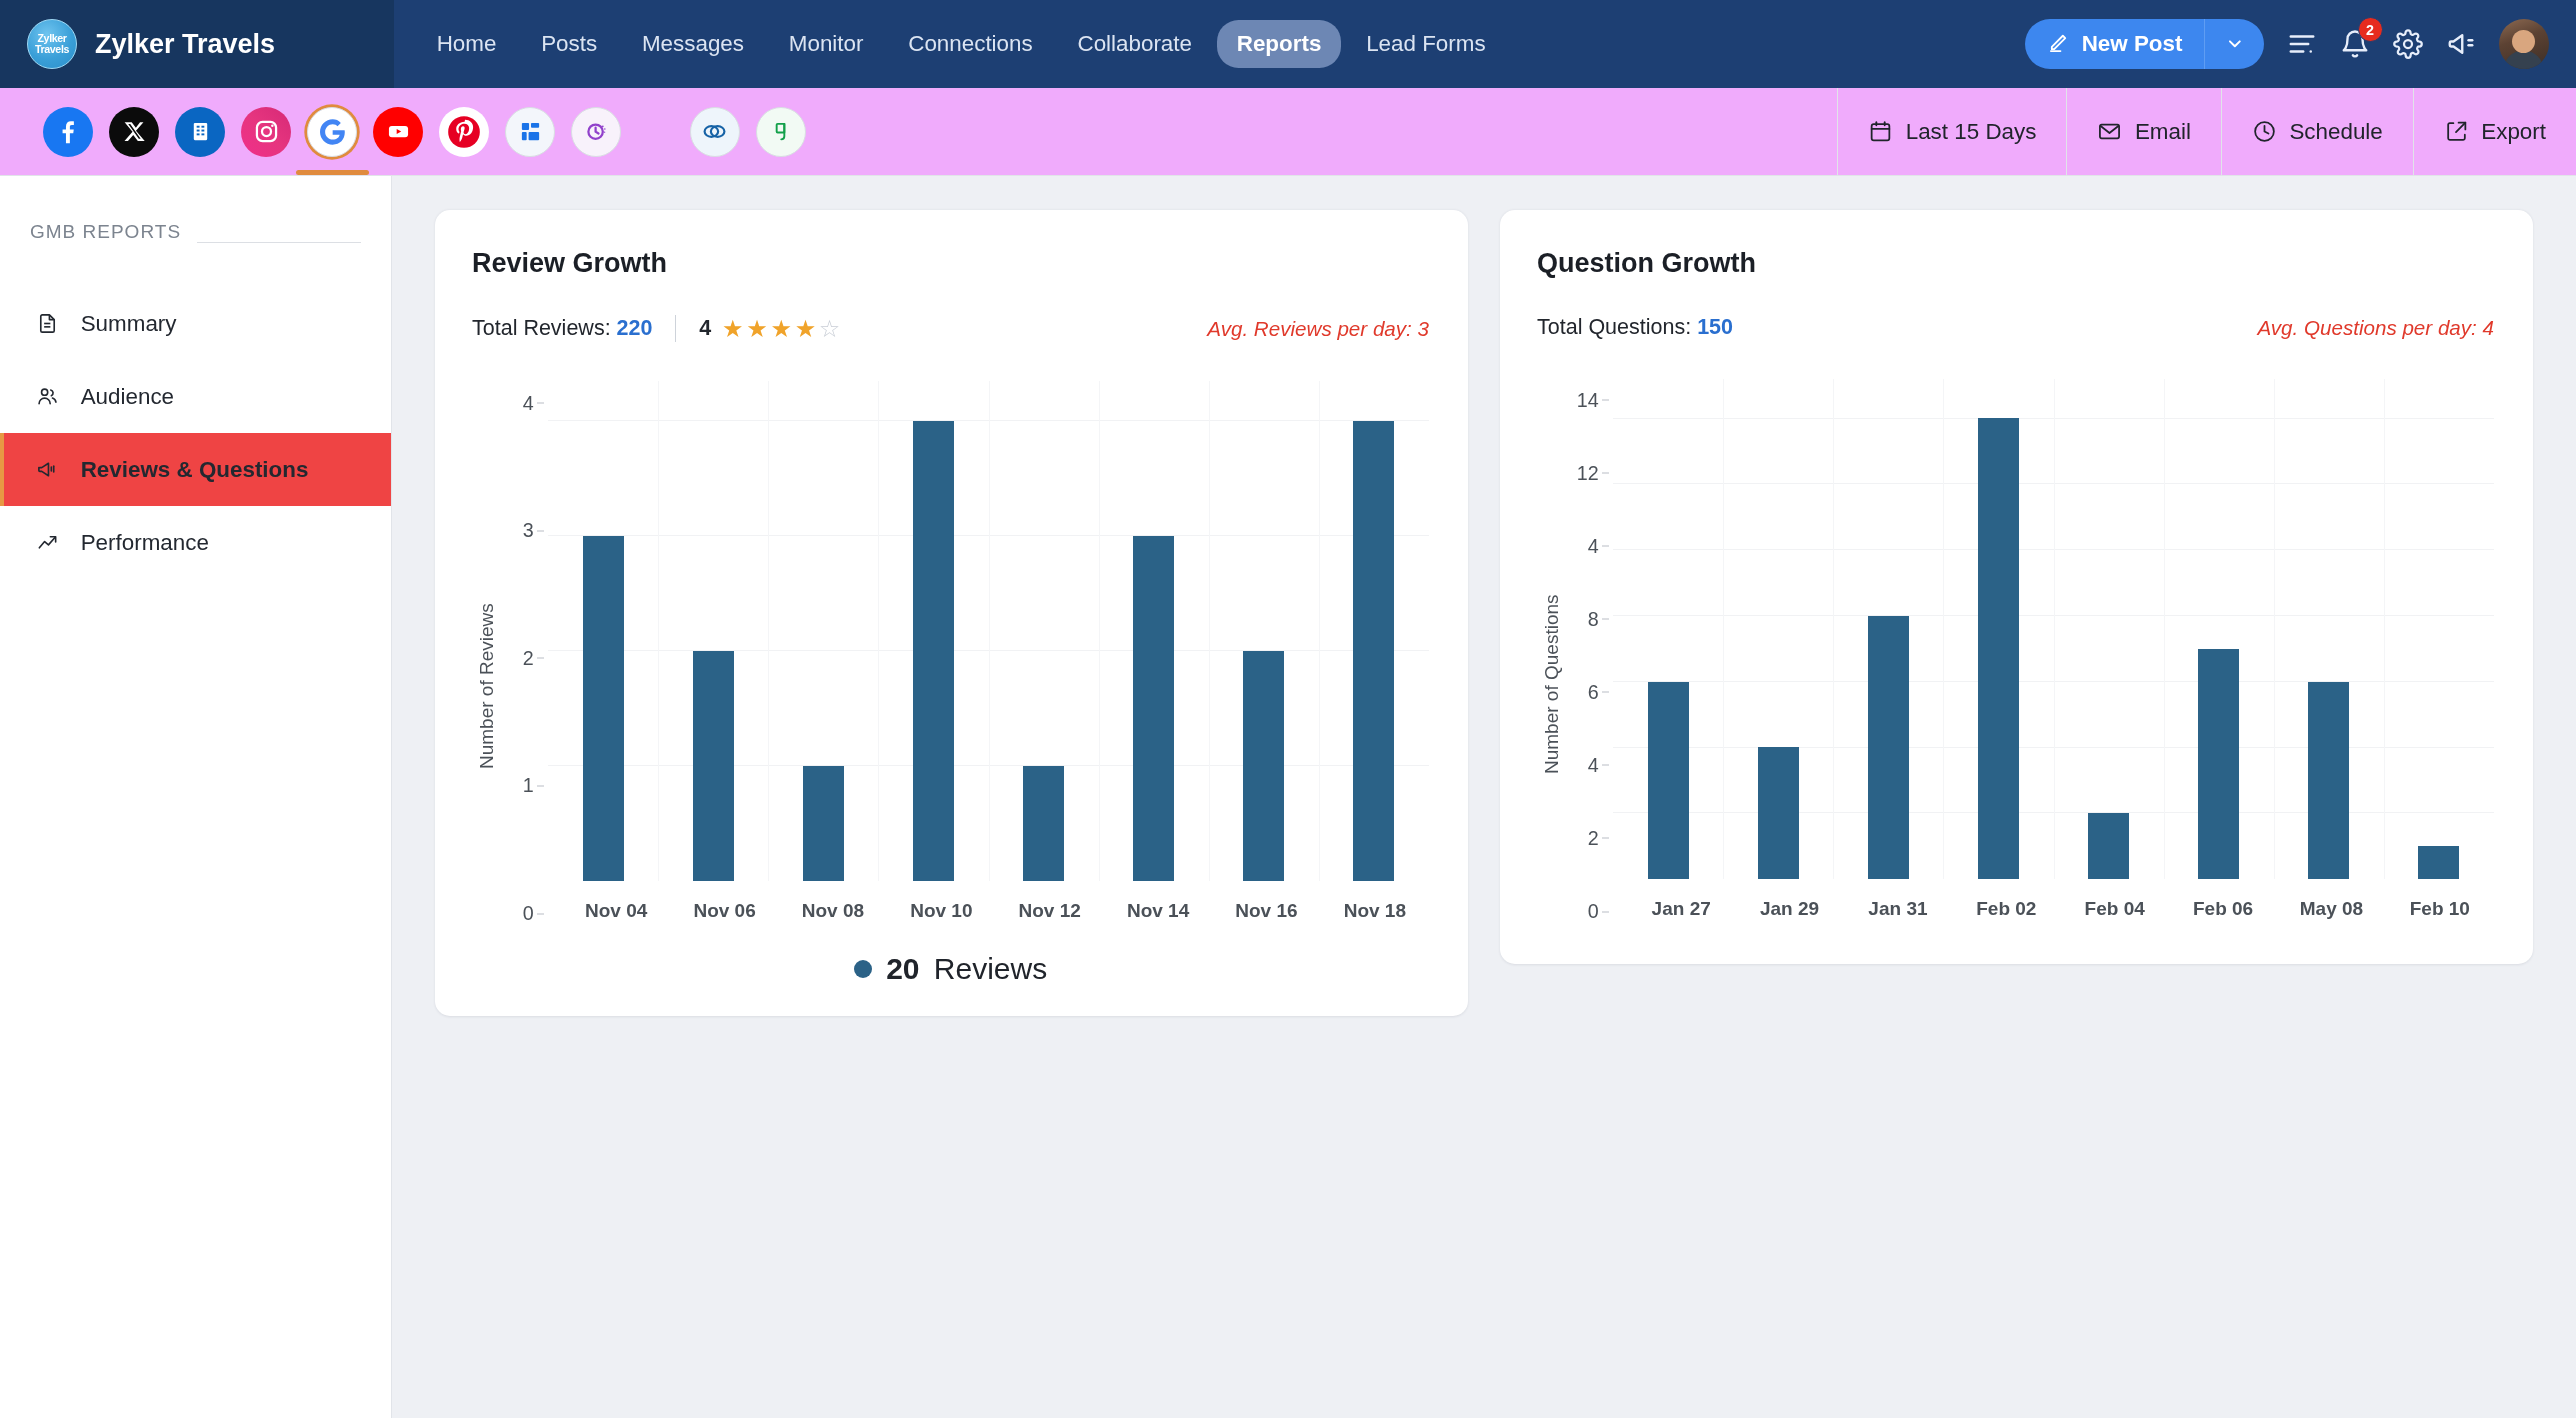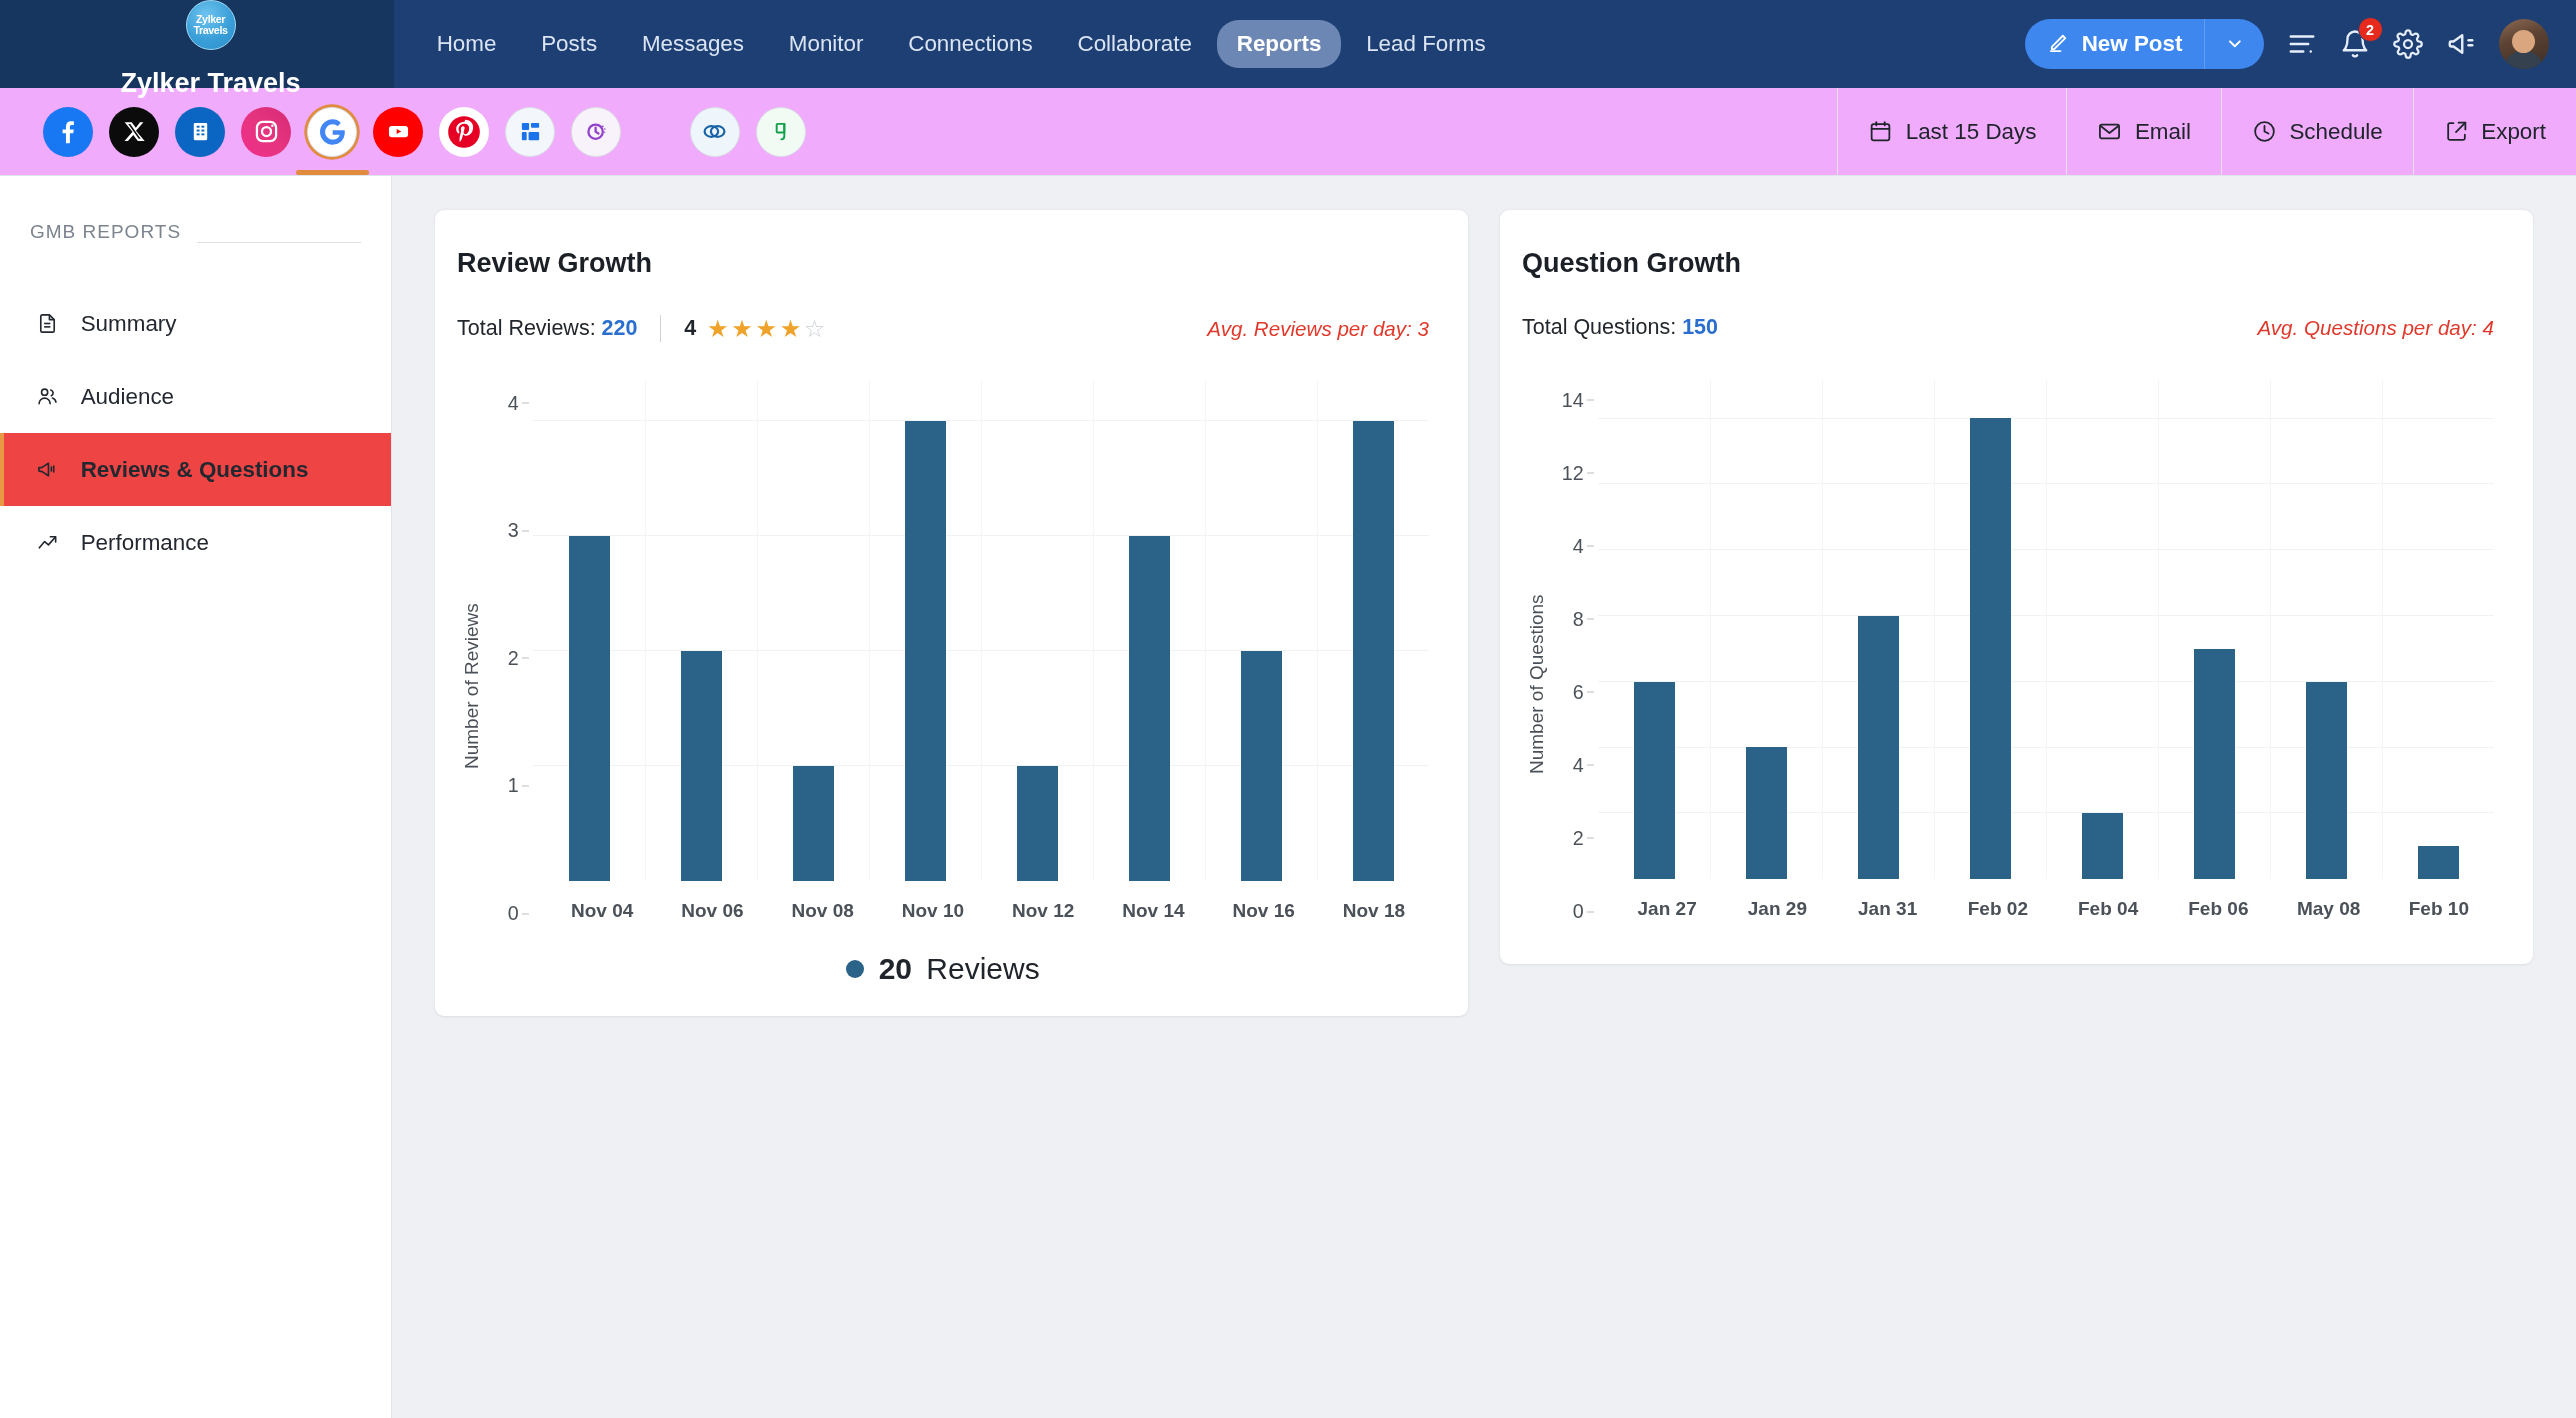--- a/index.html
+++ b/index.html
@@ -21,21 +21,20 @@
     position: relative;
   }
   #brand {
     width: 394px;
     display: flex;
     align-items: center;
     gap: 18px;
     padding-left: 27px;
     height: 100%;
     background: #17365f;
-    flex-direction: column;
   }
   #brand-logo {
     width: 50px; height: 50px; border-radius: 50%;
     background: radial-gradient(circle at 40% 30%, #6fc4ef 0%, #3a9fd8 55%, #2b8ec9 100%);
     display: flex; flex-direction: column; align-items: center; justify-content: center;
     color: #fff; font-weight: bold; font-size: 11.6px; line-height: 10.7px;
     border: 1.8px solid #9fd9f5; overflow: hidden; text-align: center;
     flex-shrink: 0;
   }
   #brand-logo .l1 { font-size: 10.7px; letter-spacing: -0.4px; }
@@ -124,22 +123,22 @@
   .side-item {
     display: flex; align-items: center; gap: 19.7px; height: 73px; padding-left: 30px;
     font-size: 22.4px; color: #232830; cursor: pointer; border-left: 4.5px solid transparent;
   }
   .side-item.active { background: #ef4444; border-left-color: #e79944; font-weight: bold; }
   .side-item .si-ico { width: 27px; display: flex; justify-content: center; flex-shrink: 0; }
 
   #content { flex: 1; padding: 34px 43px; display: flex; gap: 32px; align-items: flex-start; }
 
   .card {
-    background: #fff; border-radius: 9px; box-shadow: 0 0.9px 2.7px rgba(20,30,50,.09);
-    flex: 1; padding: 38px 39px 30px 22px; min-width: 0;
+    background: #fff; border-radius: 15px; box-shadow: 0 0.9px 2.7px rgba(20,30,50,.09);
+    flex: 1; padding: 38px 39px 30px 37px; min-width: 0;
   }
   .card-title { font-size: 27px; font-weight: bold; color: #1b1f26; margin-bottom: 36px; }
   .card-meta { display: flex; align-items: center; font-size: 21.5px; color: #22262d; }
   .card-meta .blue { color: #2a6fcf; font-weight: bold; }
   .meta-sep { width: 0.9px; height: 27px; background: #ced3da; margin: 0 23px; }
   .rating-num { font-weight: bold; font-size: 21.5px; color: #22262d; margin-right: 10.7px; }
   .stars { display: flex; gap: 2.7px; font-size: 24px; line-height: 1; }
   .star-on { color: #f0a32a; }
   .star-off { color: #c9ced6; }
   .meta-right { margin-left: auto; font-size: 20.6px; font-style: italic; color: #e0392b; white-space: nowrap; }

